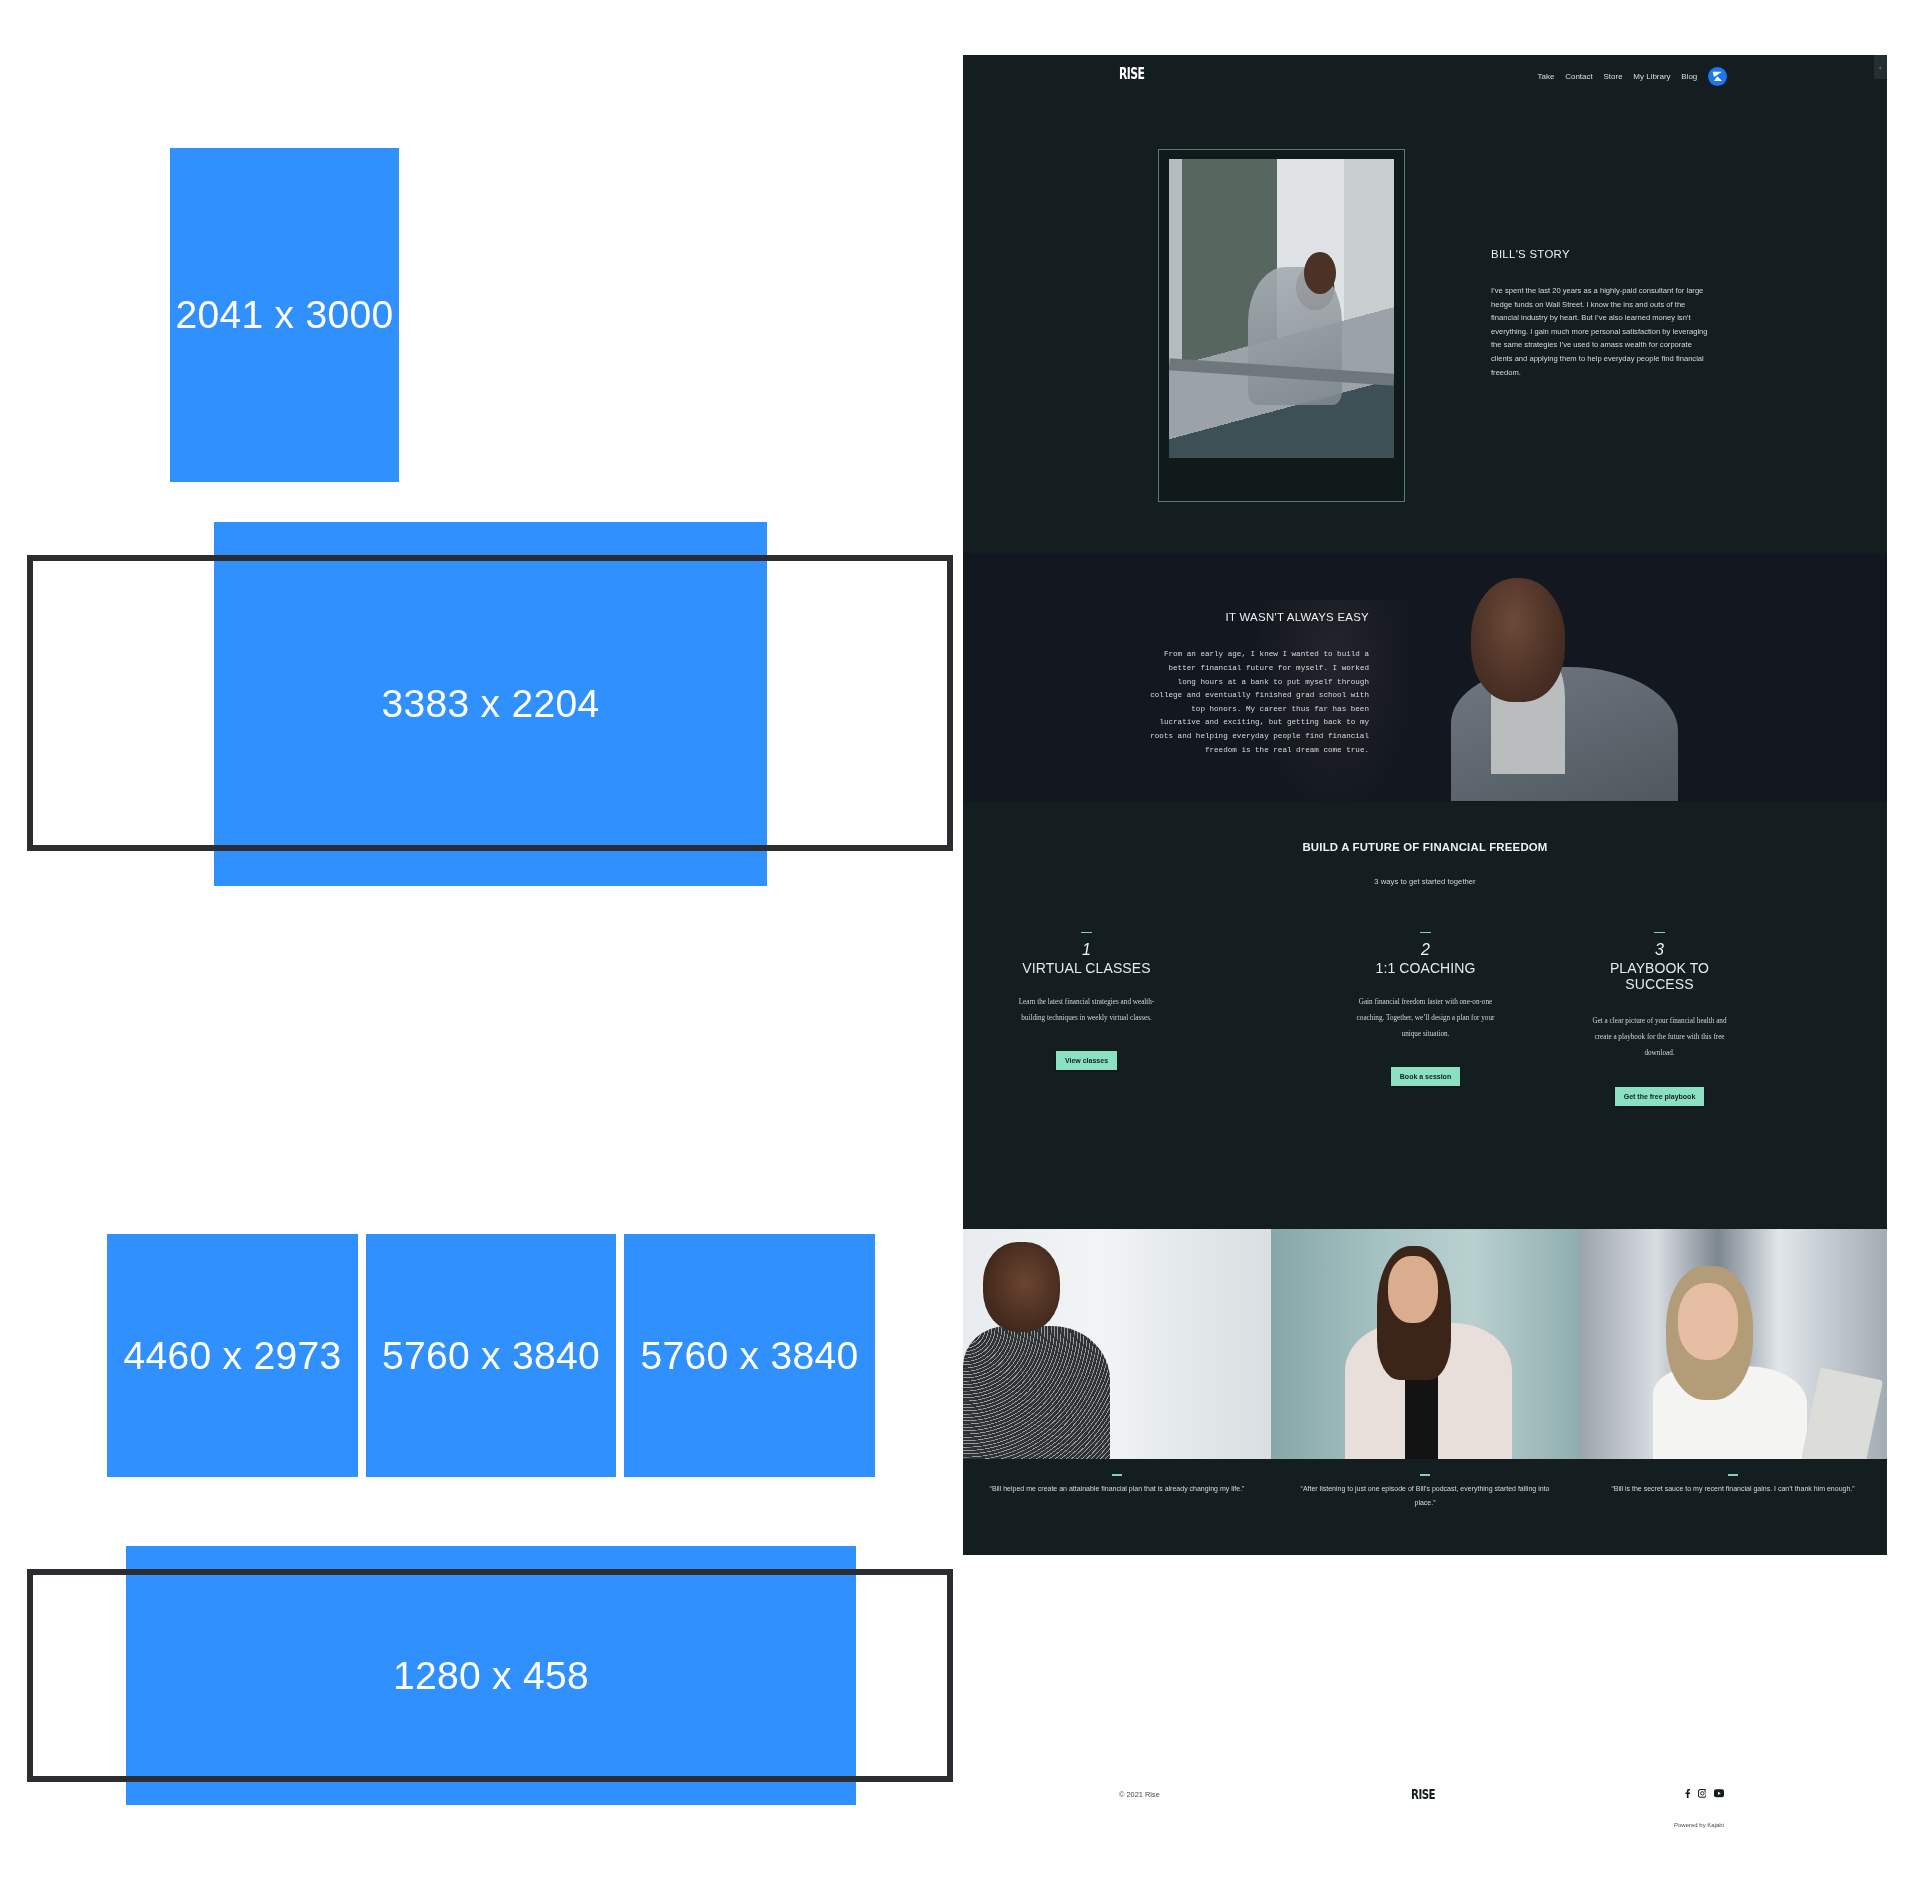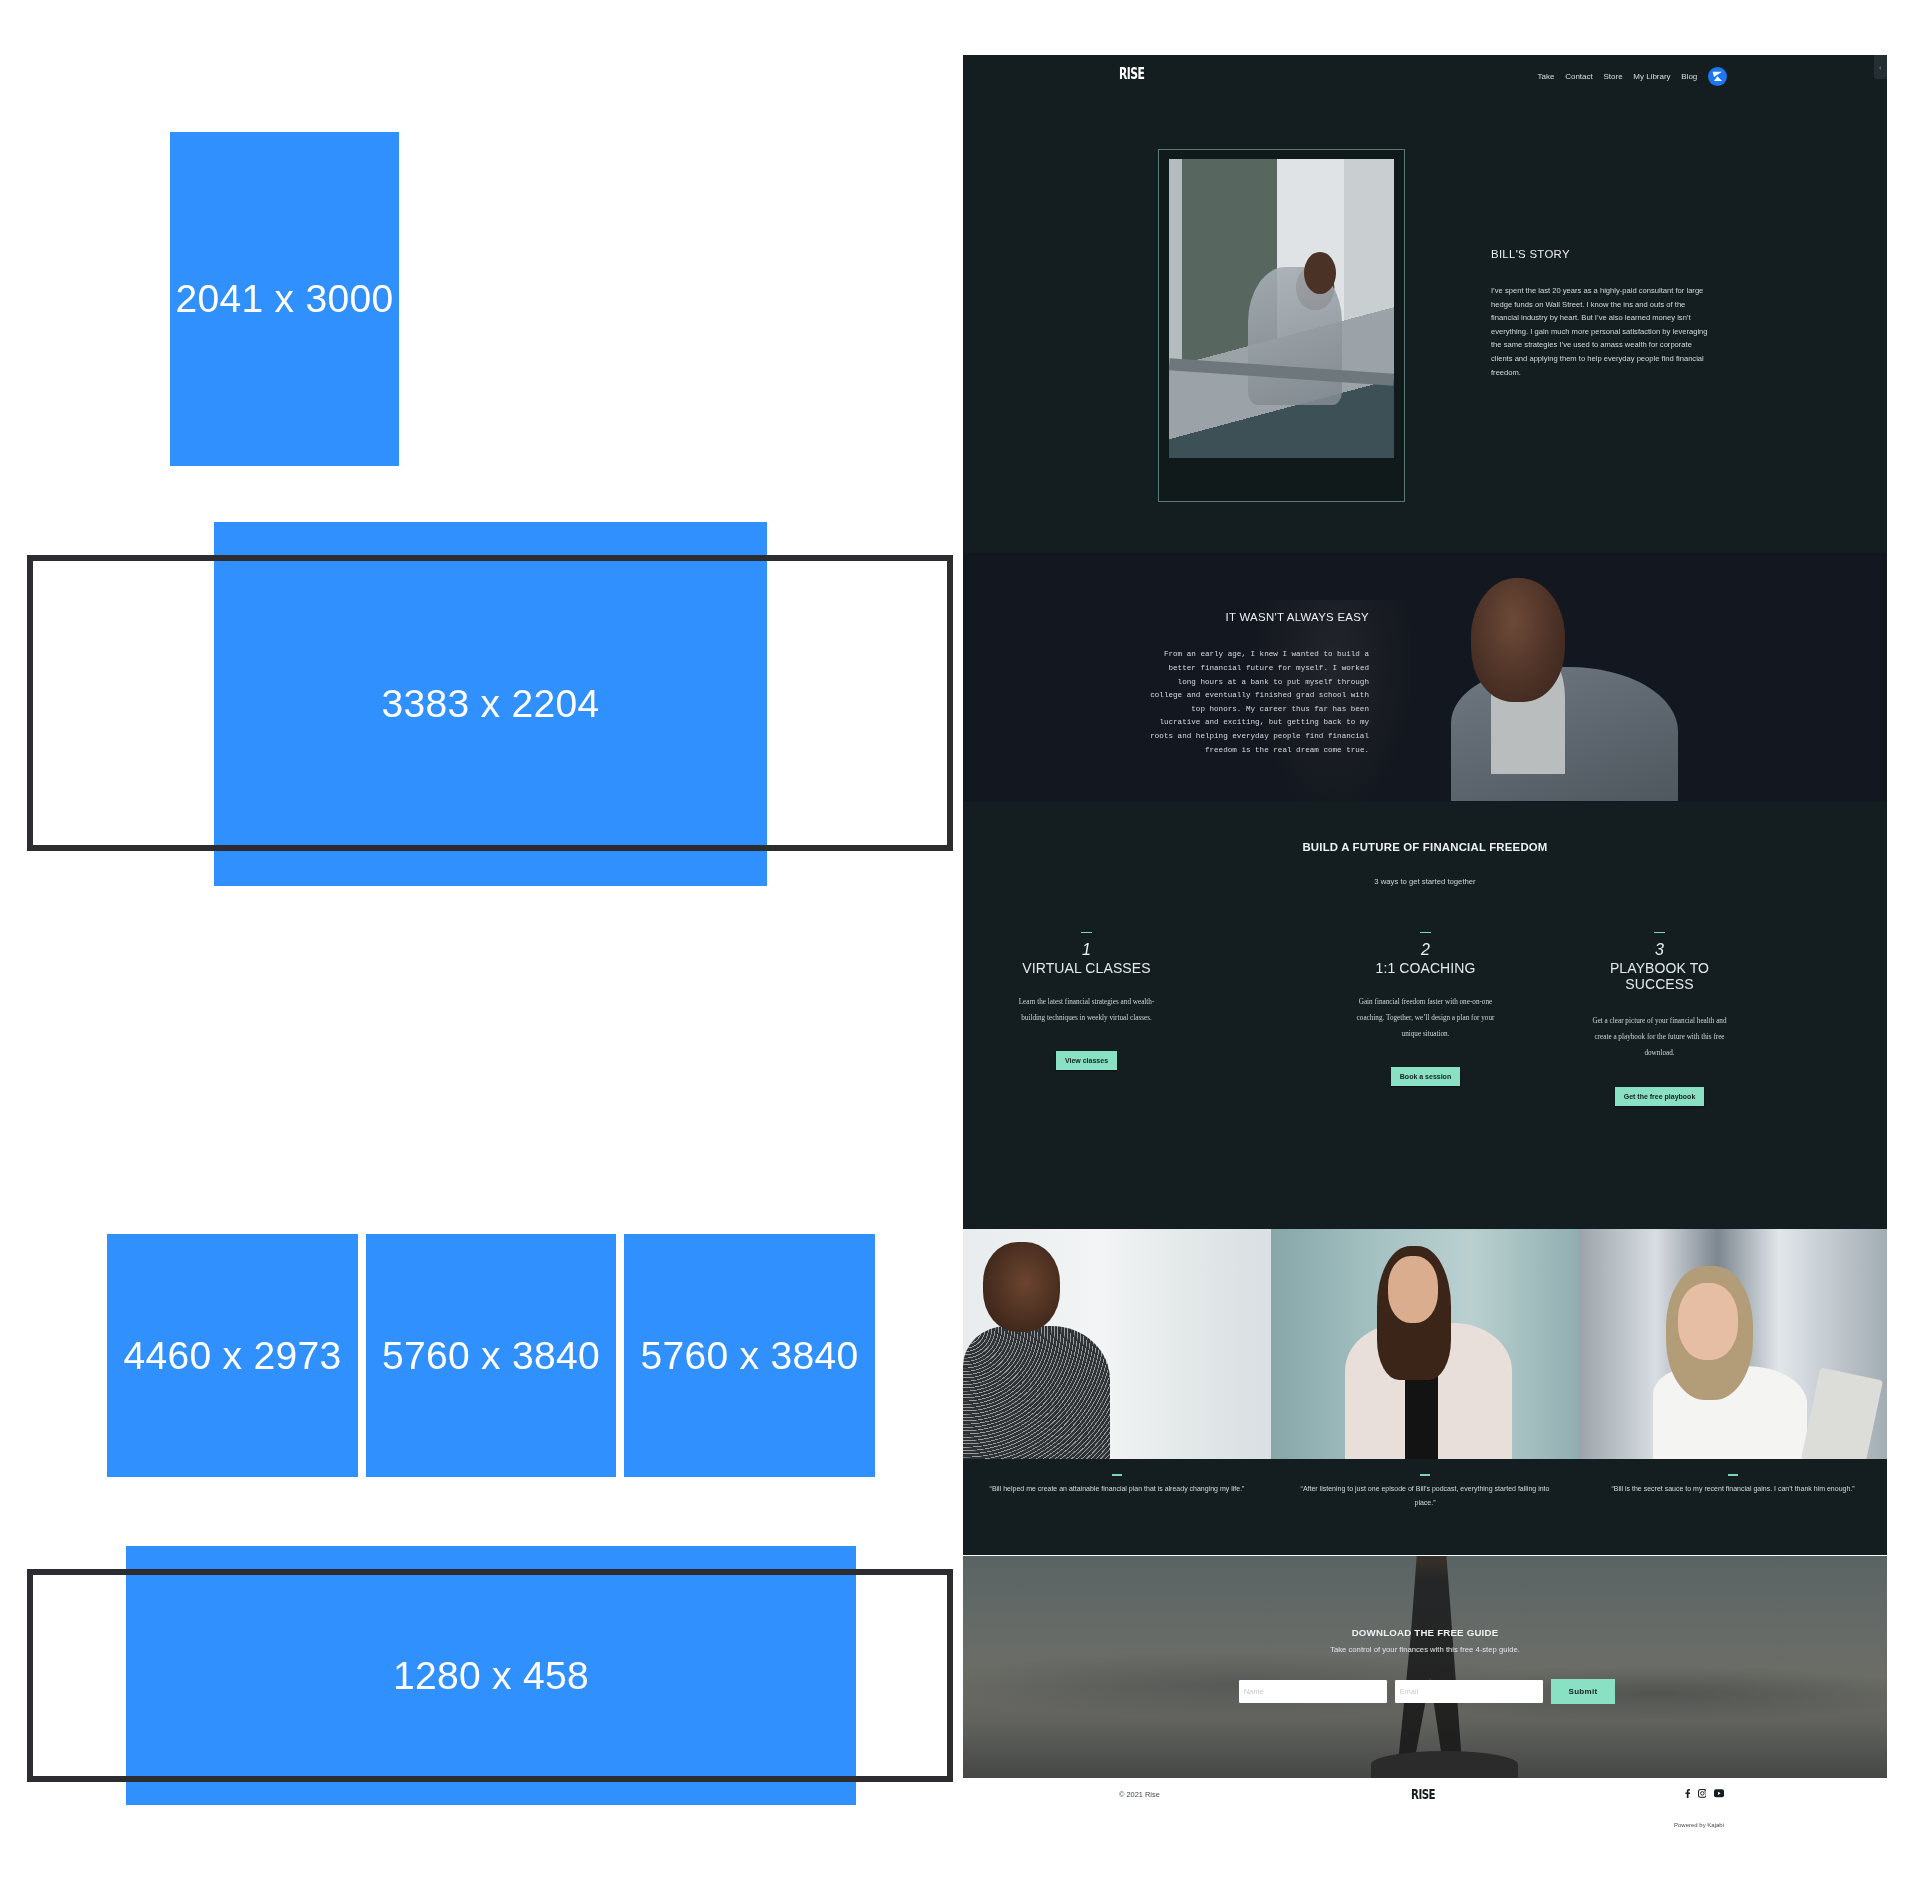--- a/index.html
+++ b/index.html
@@ -108,21 +108,21 @@
   .copyright { position: absolute; left: 156px; top: 12px; font-family: "Liberation Sans", sans-serif; font-size: 7.4px; color: #444b4d; }
   .footer .logo { left: 448px; top: 7.4px; font-size: 14.7px; color: #141d1f; }
   .social { position: absolute; left: 722px; top: 10.7px; display: flex; gap: 7.4px; align-items: center; }
   .social span { display: inline-flex; align-items: center; justify-content: center; }
   .powered { position: absolute; left: 711px; top: 44px; font-family: "Liberation Sans", sans-serif; font-size: 6px; color: #444b4d; }
 </style>
 </head>
 <body>
 
 <div>
-  <div class="dim-rect" style="left:170px; top:132px; width:229px; height:334px;align-items:center;">
+  <div class="dim-rect" style="left:170px; top:148px; width:229px; height:334px;align-items:center;">
     <span>2041 x 3000</span>
   </div>
 
   <div class="dim-rect" style="left:214px; top:522px; width:553px; height:364px;">
     <span>3383 x 2204</span>
   </div>
   <div class="dim-frame" style="left:27.4px; top:555px; width:926px; height:296px;"></div>
 
   <div class="dim-rect" style="left:107px; top:1234px; width:251px; height:243px;">
     <span>4460 x 2973</span>
@@ -244,31 +244,20 @@
     <div class="quote">
       <div class="dash"></div>
       <p class="qtext">“After listening to just one episode of Bill’s podcast, everything started falling into place.”</p>
     </div>
     <div class="quote">
       <div class="dash"></div>
       <p class="qtext">“Bill is the secret sauce to my recent financial gains. I can’t thank him enough.”</p>
     </div>
   </section>
 
-  <section class="sec cta-sec">
-    <div class="hiker"></div>
-    <div class="rock"></div>
-    <h2 class="cta-title">DOWNLOAD THE FREE GUIDE</h2>
-    <p class="cta-sub">Take control of your finances with this free 4-step guide.</p>
-    <form class="cta-form">
-      <input type="text" placeholder="Name" style="">
-      <input type="email" placeholder="Email" style="">
-      <button type="submit">Submit</button>
-    </form>
-  </section>
 
   <footer class="sec footer">
     <span class="copyright">© 2021 Rise</span>
     <div class="logo">RISE</div>
     <div class="social">
       <span>
         <svg width="5.4" height="9.4" viewBox="0 0 8 14">
             <path d="M5.2 14V7.6h2.1l.3-2.5H5.2V3.5c0-.7.2-1.2 1.2-1.2H7.7V.1C7.5.1 6.7 0 5.8 0 3.9 0 2.7 1.1 2.7 3.2v1.9H.6v2.5h2.1V14h2.5z" fill="#141d1f"></path>
           </svg>
       </span>

